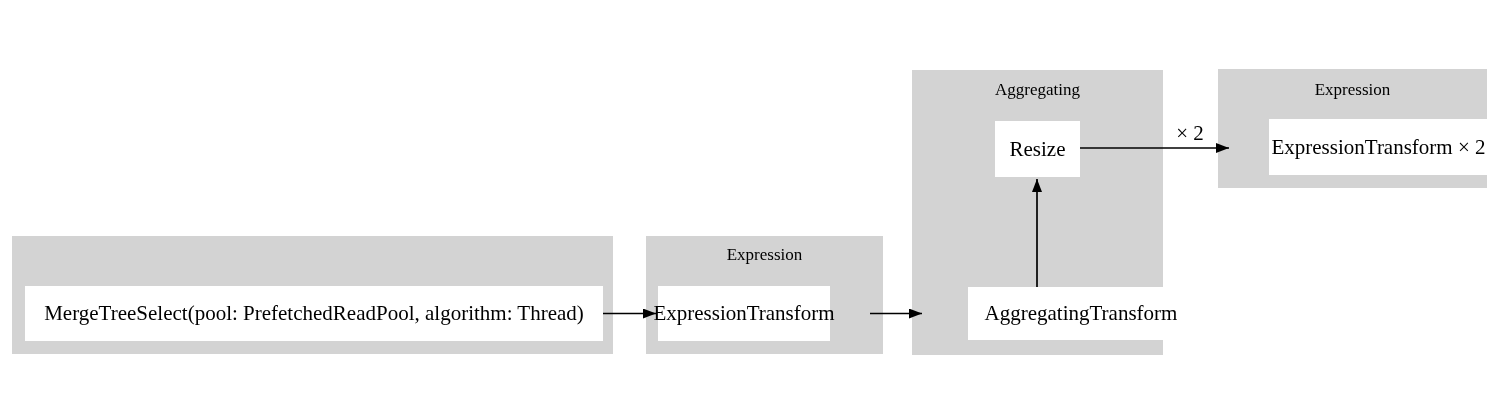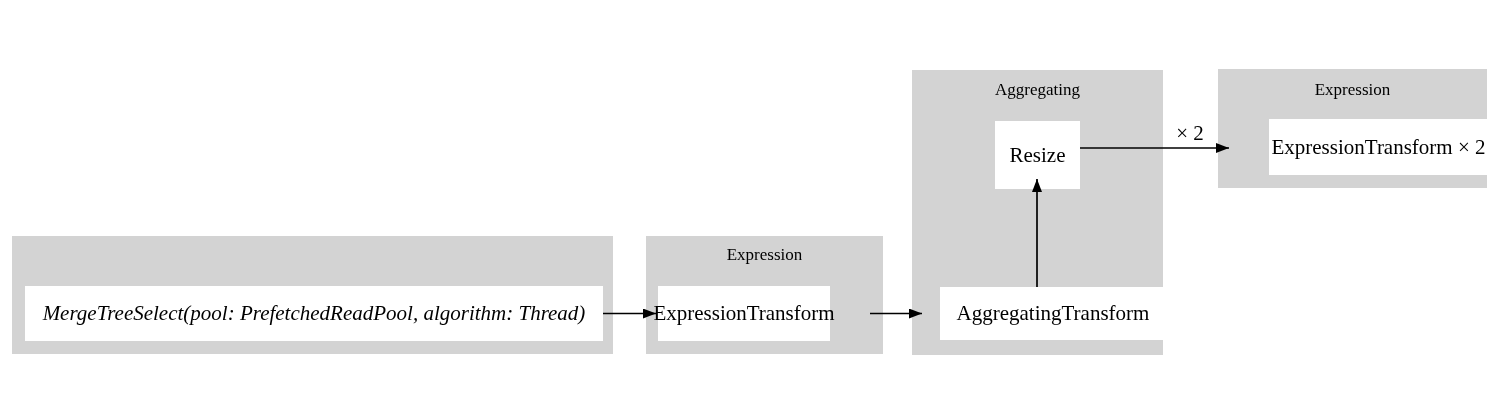--- a/index.html
+++ b/index.html
@@ -58,30 +58,30 @@
   .edges-layer .arrowhead-path {
     fill: var(--edge-color, #000000);
   }
 </style>
 </head>
 <body>
 
 <div class="canvas" style="--cluster-fill: #d3d3d3; --node-fill: #ffffff; --edge-color: #000000; color: rgb(0, 0, 0);">
 
   <div class="cluster" style="left:12px; top:236px; width:601px; height:118px;"></div>
-  <div class="node" style="left:25px; top:286px; width:578px; height:55px;font-style:italic;">MergeTreeSelect(pool: PrefetchedReadPool, algorithm: Thread)</div>
+  <div class="node" style="left:25px; top:286px; width:578px; height:55px;">MergeTreeSelect(pool: PrefetchedReadPool, algorithm: Thread)</div>
 
   <div class="cluster" style="left:646px; top:236px; width:237px; height:118px;"></div>
   <div class="cluster-label" style="left:646px; top:243px; width:237px;">Expression</div>
   <div class="node" style="left:658px; top:286px; width:172px; height:55px;">ExpressionTransform</div>
 
   <div class="cluster" style="left:912px; top:70px; width:251px; height:285px;"></div>
   <div class="cluster-label" style="left:912px; top:78px; width:251px;">Aggregating</div>
-  <div class="node" style="left:995px; top:121px; width:85px; height:68px;">Resize</div>
-  <div class="node" style="left:940px; top:287px; width:226px; height:53px;">AggregatingTransform</div>
+  <div class="node" style="left:995px; top:121px; width:85px; height:56px;">Resize</div>
+  <div class="node" style="left:968px; top:287px; width:226px; height:53px;">AggregatingTransform</div>
 
   <div class="cluster" style="left:1218px; top:69px; width:269px; height:119px;"></div>
   <div class="cluster-label" style="left:1218px; top:78px; width:269px;">Expression</div>
   <div class="node" style="left:1269px; top:119px; width:219px; height:56px;">ExpressionTransform × 2</div>
 
   <div class="edge-label" style="left:1150px; top:121px; width:80px;">× 2</div>
 
   <svg class="edges-layer" viewBox="0 0 1502 410" xmlns="http://www.w3.org/2000/svg">
     <defs>
       <marker id="arrowhead" markerUnits="userSpaceOnUse" markerWidth="14" markerHeight="10" refX="13" refY="5" orient="auto">

